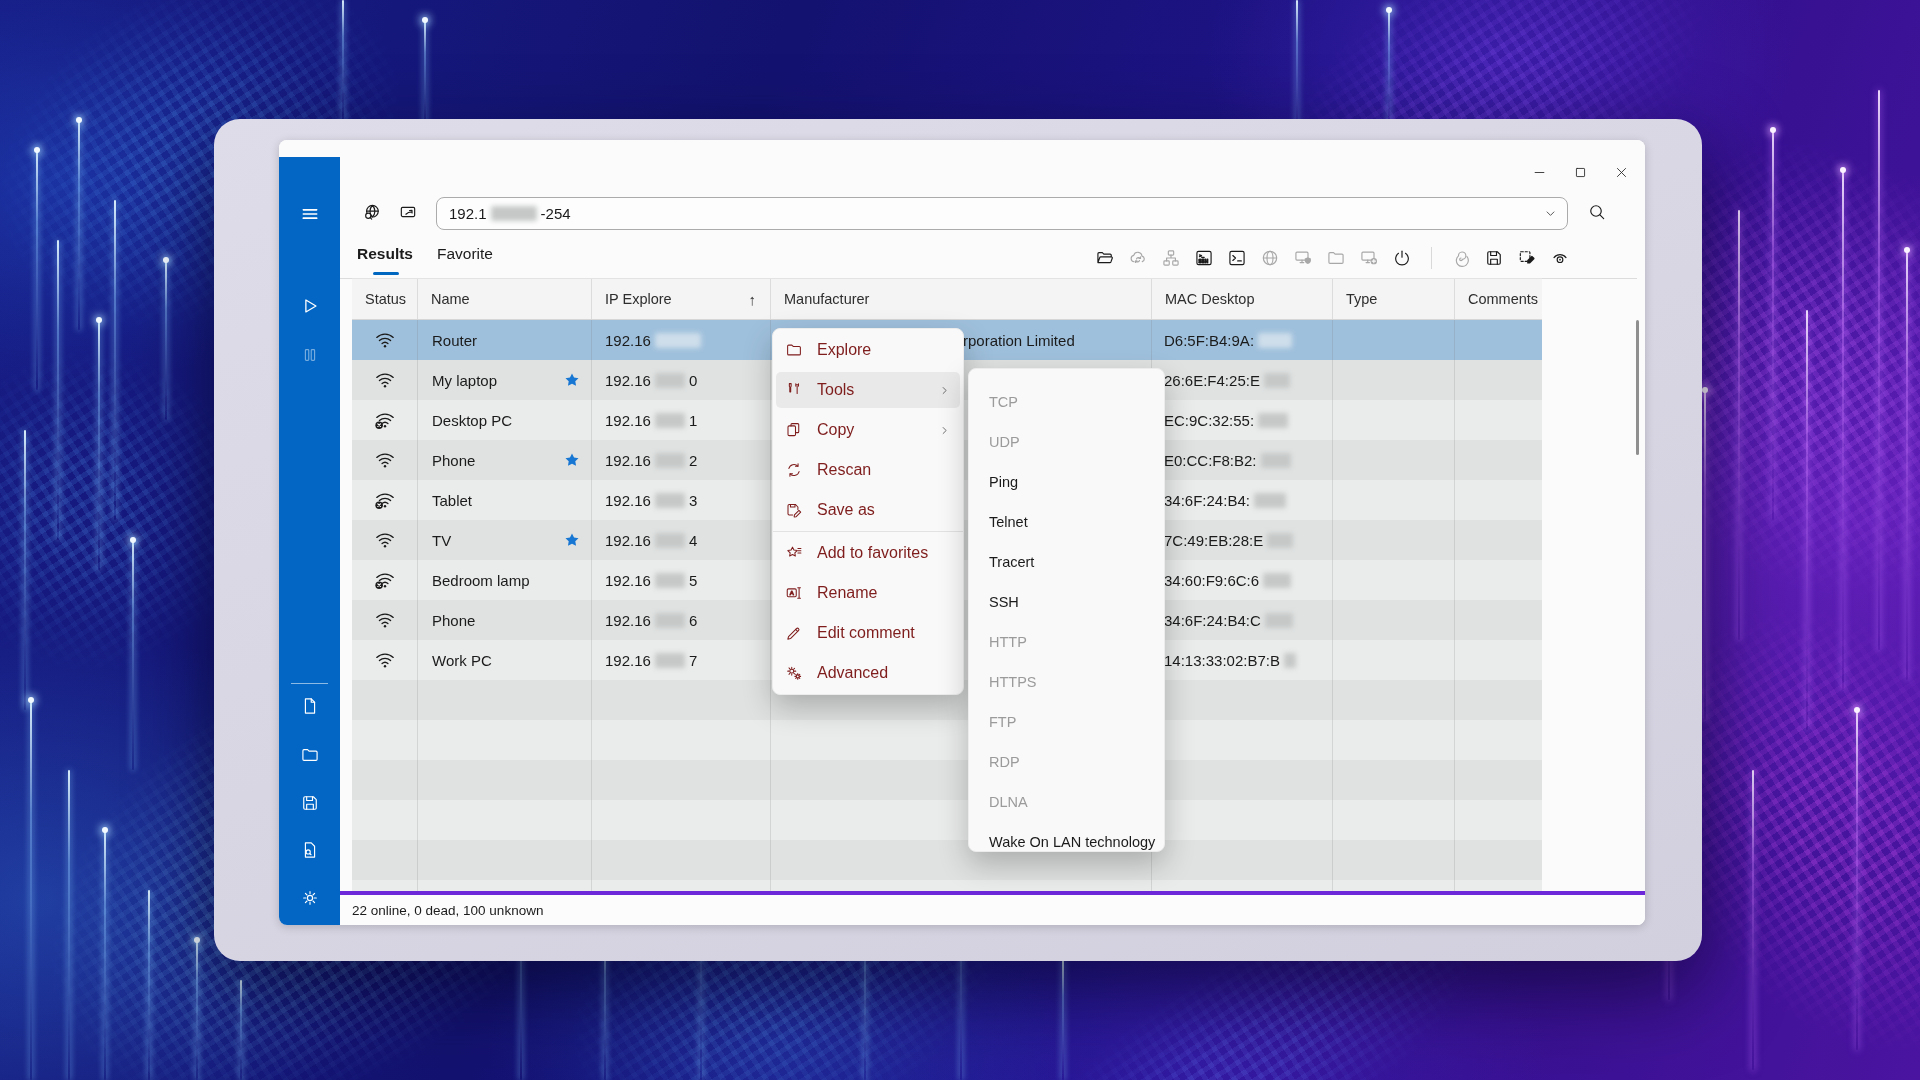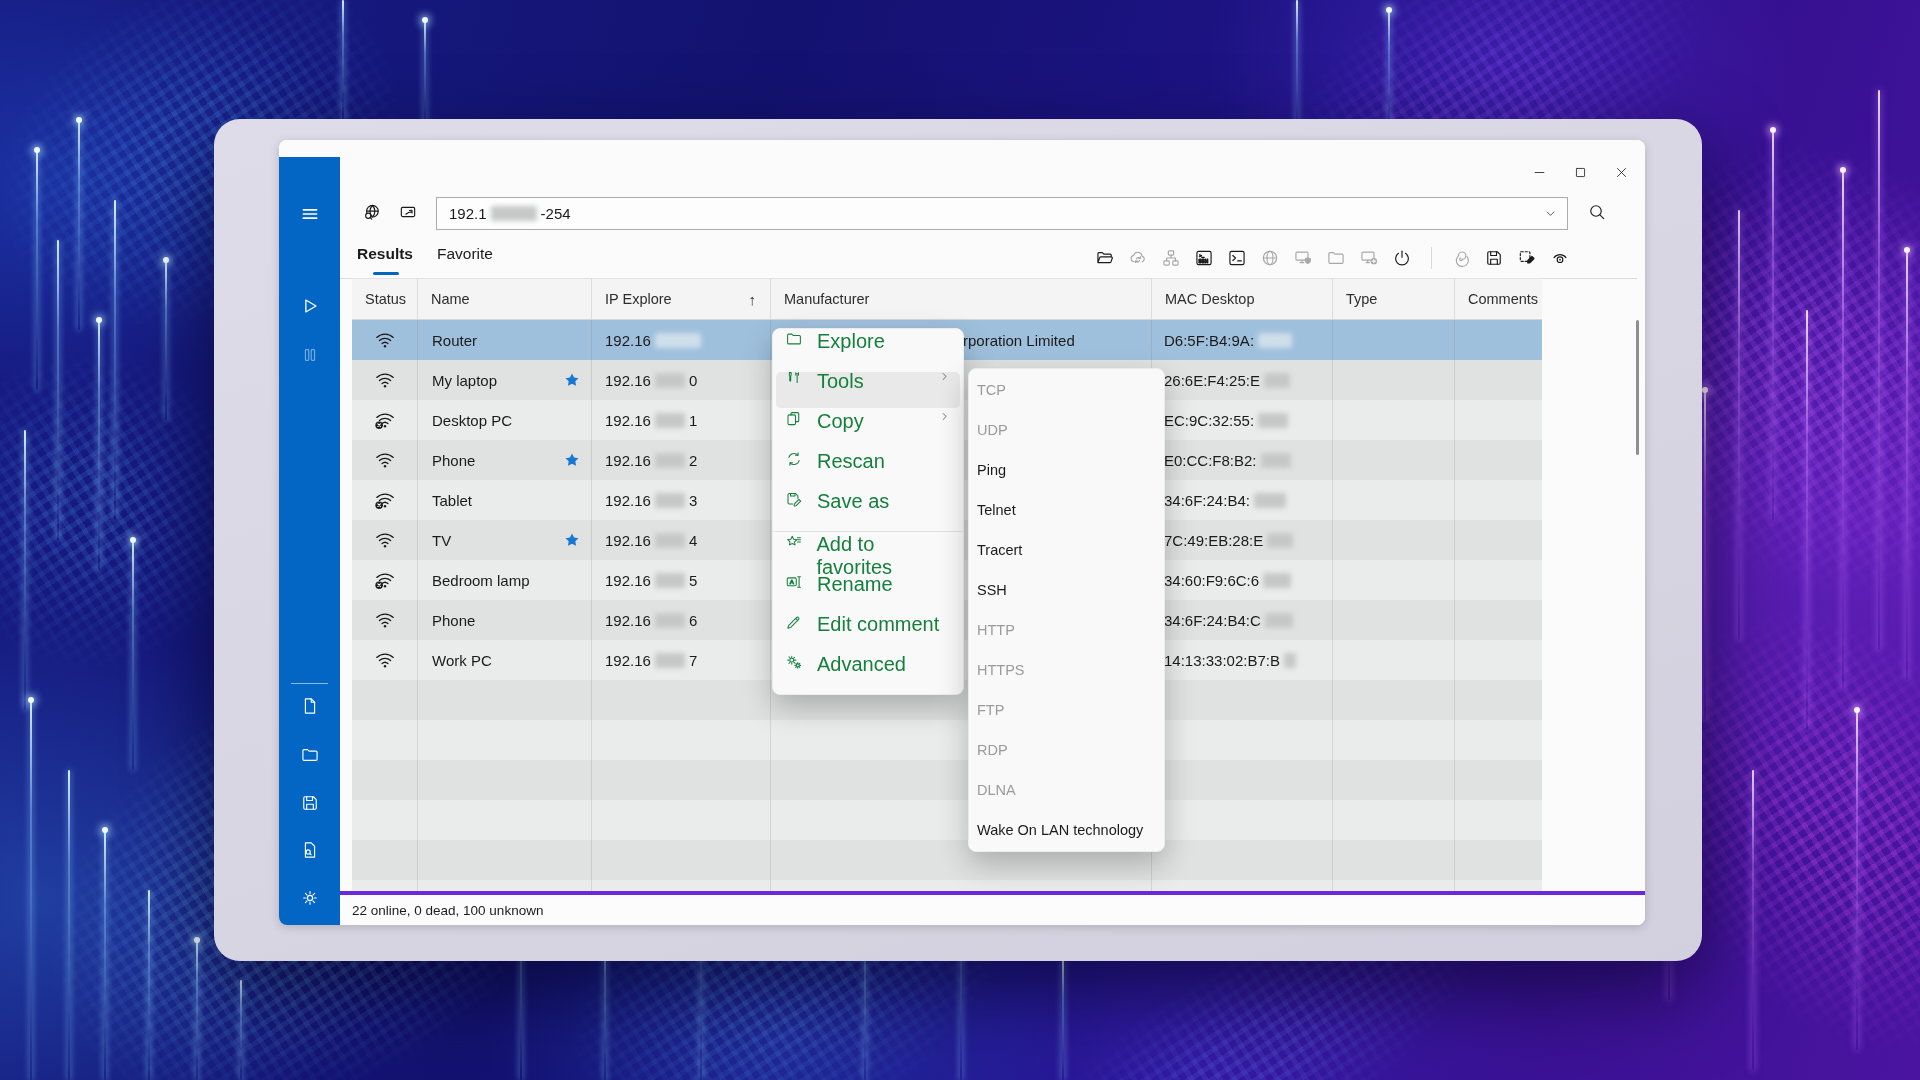--- a/index.html
+++ b/index.html
@@ -36,21 +36,21 @@
   .titlebar{position:absolute;left:0;top:0;right:0;height:50px;background:#fbfbfb}
   .title{position:absolute;left:0;right:0;top:22px;text-align:center;font-size:12.5px;color:#3c3c3c}
   .wctl{position:absolute;top:25px;display:flex;gap:26px;right:16px;color:#2a2a2a}
   
   .sidebar{position:absolute;left:0;top:17px;width:61px;bottom:0;background:#0366c4;color:#fff}
   .sbi{position:absolute;left:0;width:100%;display:flex;justify-content:center}
   .sbdiv{position:absolute;left:12px;width:37px;top:526px;height:1px;background:rgba(255,255,255,.55)}
   
   .content{position:absolute;left:61px;top:50px;width:1305px;height:735px;background:#fbfbfb}
   .addr-ic{position:absolute;top:12px;color:#1b1b1b}
-  .addrbox{position:absolute;left:96px;right:77px;top:7px;height:31px;border:1px solid #ababab;border-radius:0;
+  .addrbox{position:absolute;left:96px;right:77px;top:7px;height:31px;border:1px solid #ababab;border-radius:8px;
       background:#fdfdfd;display:flex;align-items:center;padding:0 34px 0 12px;font-size:15px;color:#1b1b1b}
   .addr-chev{position:absolute;right:9px;top:8px;color:#444}
   .tabsrow{position:absolute;left:0;right:8px;top:45px;height:43px;border-bottom:1px solid #dcdcdc;background:#fbfbfb}
   .tab{position:absolute;top:10px;font-size:15.5px;color:#1b1b1b;cursor:default}
   .tabline{position:absolute;left:33px;top:37px;width:26px;height:3px;border-radius:2px;background:#0067c0}
   .tools-strip{position:absolute;right:67px;top:12px;display:flex;align-items:center;gap:13px;color:#1b1b1b}
   .tsep{width:1px;height:22px;background:#d9d9d9;margin:0 6px}
   .dis{color:#a8a8a8}
   
   .table{position:absolute;left:12px;top:88px;width:1190px;bottom:30px;overflow:hidden}
@@ -74,27 +74,27 @@
   .hc.iph{justify-content:space-between;padding-right:14px}
   .sort{font-size:15px;color:#333}
   .frag{padding-left:180px;white-space:nowrap}
   .scrollthumb{position:absolute;right:6px;top:180px;width:3px;height:135px;border-radius:2px;background:#8f8f8f}
   
   .statusbar{position:absolute;left:0;right:0;bottom:0;height:30px;background:#fcfcfc;border-top:4px solid #6d28d9;
       display:flex;align-items:center;padding-left:12px;font-size:13.5px;color:#1b1b1b}
   
   .menu{position:absolute;background:#f9f9f9;border:1px solid #ececec;border-radius:8px;
       box-shadow:0 12px 30px rgba(0,0,0,.24);padding:1px 0;z-index:10}
-  .mi{position:relative;height:40px;display:flex;align-items:flex-start;padding:0 12px;font-size:20px;color:#15803d}
+  .mi{position:relative;height:40px;display:flex;align-items:center;padding:0 12px;font-size:16px;color:#7f1d1d}
   .mi .lbl{margin-left:14px}
   .mi .chev{margin-left:auto;color:#454545}
   .mi.hl::before{content:"";position:absolute;left:3px;right:3px;top:2px;bottom:2px;border-radius:5px;background:#e9e9e9}
   .mi>*{position:relative}
   .msep{height:1px;background:#e2e2e2;margin:1px 0}
-  .smi{height:40px;display:flex;align-items:center;padding:0 8px;font-size:14.5px;color:#1b1b1b;white-space:nowrap}
+  .smi{height:40px;display:flex;align-items:flex-end;padding:0 20px;font-size:14.5px;color:#1b1b1b;white-space:nowrap}
   .smi.off{color:#9b9b9b}
   
   svg.ic{fill:none;stroke:currentColor;stroke-width:1.4;stroke-linecap:round;stroke-linejoin:round;display:block}
   .s22{width:22px;height:22px}.s20{width:20px;height:20px}.s18{width:18px;height:18px}
   .s15{width:15px;height:15px}.s13{width:13px;height:13px}
 </style>
 </head>
 <body>
 
 <svg width="0" height="0" style="position:absolute">

